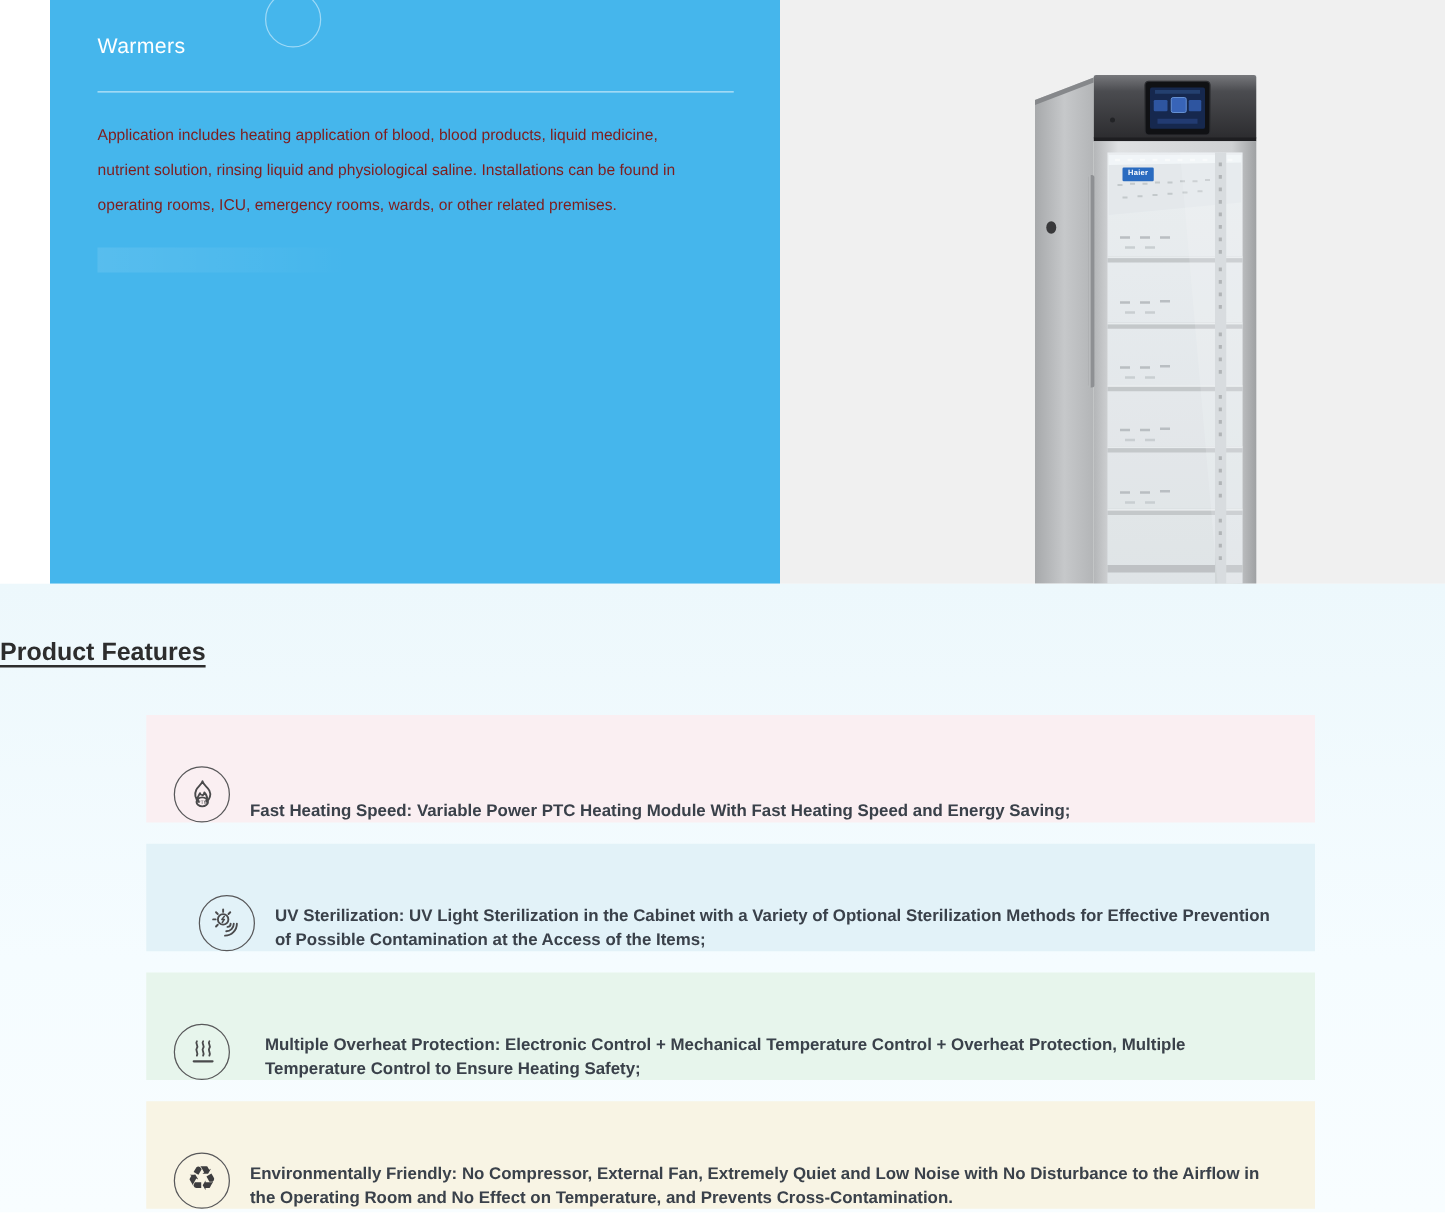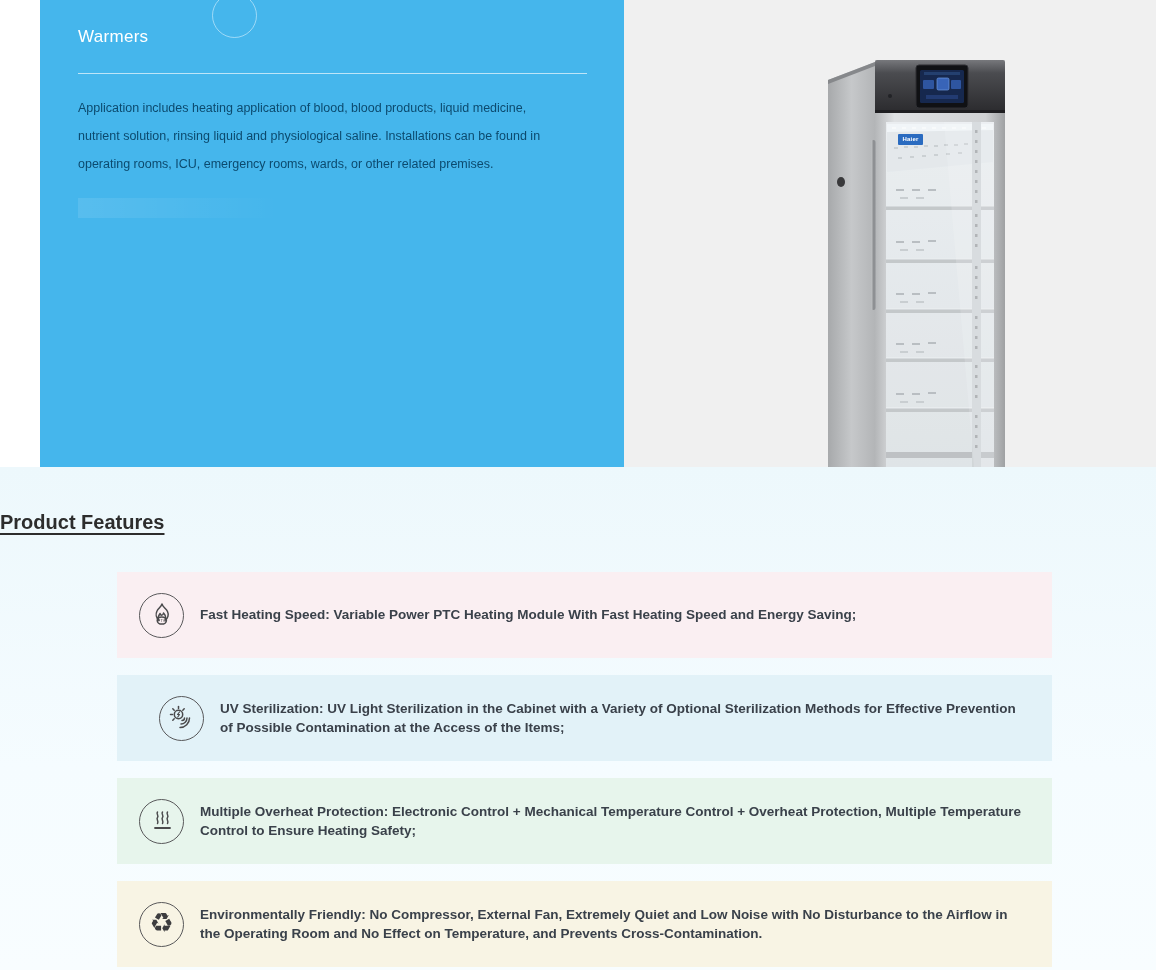--- a/index.html
+++ b/index.html
@@ -16,21 +16,21 @@
   .hero-title {
     position:absolute; left:38px; top:27px; color:#ffffff;
     font-size:17px; font-weight:400; letter-spacing:0.3px;
   }
   .hero-divider {
     position:absolute; left:38px; top:73px; width:509px; height:1px;
     background:rgba(255,255,255,0.65);
   }
   .hero-desc {
     position:absolute; left:38px; top:94px; width:478px;
-    color:#0c4a6e; font-size:12.5px; line-height:28px; font-weight:400;
+    color:#7f1d1d; font-size:12.5px; line-height:28px; font-weight:400;
   }
   .ghost-marks { position:absolute; left:38px; top:198px; width:200px; height:20px;
     background:linear-gradient(90deg, rgba(255,255,255,0.10), rgba(255,255,255,0)); }
 
   .hero-right { position:relative; width:572px; height:467px; background:#f0f0f0; }
   .product-image { position:absolute; left:200px; top:52px; width:185px; height:415px; }
   .brand-label {
     position:absolute; left:74px; top:82px; width:25px; height:11px;
     background:#2a6bc0; color:#ffffff; font-size:6px; font-weight:bold;
     text-align:center; line-height:11px; border-radius:1px; letter-spacing:0.2px;
@@ -42,21 +42,21 @@
     background:linear-gradient(180deg,#edf8fc 0%,#f5fcff 60%,#f8fdff 100%);
   }
   .features-heading {
     padding-top:44px; text-align:left;
     font-size:20px; font-weight:bold; color:#2d2d2d;
     text-decoration:underline; text-underline-offset:4px; text-decoration-thickness:2px;
   }
   .cards { position:absolute; left:117px; top:105px; width:935px; }
   .feature-card {
     width:935px; height:86px; margin-bottom:17px;
-    display:flex; align-items:center; padding:0 26px 0 22px;
+    display:flex; align-items:flex-end; padding:0 26px 0 22px;
   }
   .icon-circle {
     flex:0 0 45px; width:45px; height:45px; margin-right:16px;
     border:1.5px solid #58585a; border-radius:50%;
     display:flex; align-items:center; justify-content:center;
   }
   .feature-text {
     font-size:13.5px; font-weight:bold; color:#3a414a; line-height:1.42;
   }
   .recycle-glyph { font-size:27px; color:#3d3d3f; line-height:1; transform:translateY(-1px); }
@@ -267,21 +267,21 @@
           <line x1="5.8" y1="17.2" x2="7.2" y2="15.8"></line>
           <line x1="17.2" y1="5.8" x2="15.8" y2="7.2"></line>
           <path d="M13 24.5 A9.5 9.5 0 0 0 22.5 15"></path>
           <path d="M14 21 A6 6 0 0 0 20 15"></path>
           <path d="M15 17.5 A2.5 2.5 0 0 0 17.5 15"></path>
         </svg>
       </div>
       <p class="feature-text">UV Sterilization: UV Light Sterilization in the Cabinet with a Variety of Optional Sterilization Methods for Effective Prevention of Possible Contamination at the Access of the Items;</p>
     </div>
 
-    <div class="feature-card" style="background: rgb(231, 245, 236);">
+    <div class="feature-card" style="background: rgb(231, 245, 236); gap: 12px;">
       <div class="icon-circle">
         <svg width="30" height="30" viewBox="0 0 30 30" fill="none" stroke="#4a4a4c" stroke-width="1.5" stroke-linecap="round">
           <path d="M10.5 6 C8.8 8 12.2 9.5 10.5 11.5 C8.8 13.5 12.2 15 10.5 17.5"></path>
           <path d="M15.5 6 C13.8 8 17.2 9.5 15.5 11.5 C13.8 13.5 17.2 15 15.5 17.5"></path>
           <path d="M20.5 6 C18.8 8 22.2 9.5 20.5 11.5 C18.8 13.5 22.2 15 20.5 17.5"></path>
           <line x1="8" y1="22" x2="23" y2="22" stroke-width="1.8"></line>
         </svg>
       </div>
       <p class="feature-text">Multiple Overheat Protection: Electronic Control + Mechanical Temperature Control + Overheat Protection, Multiple Temperature Control to Ensure Heating Safety;</p>
     </div>

